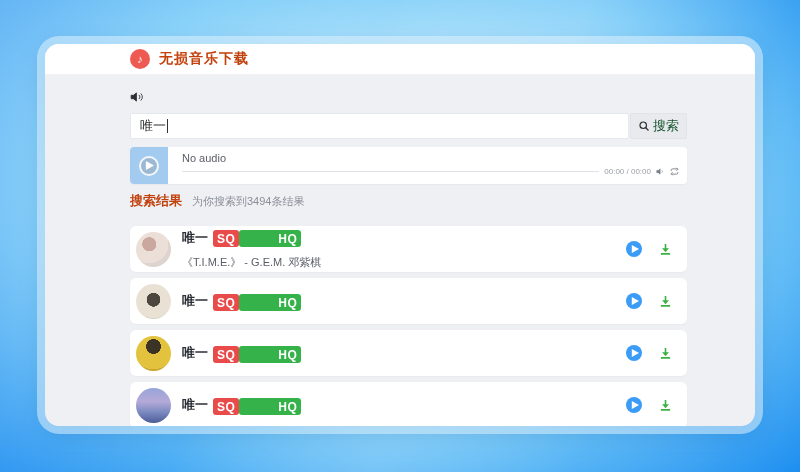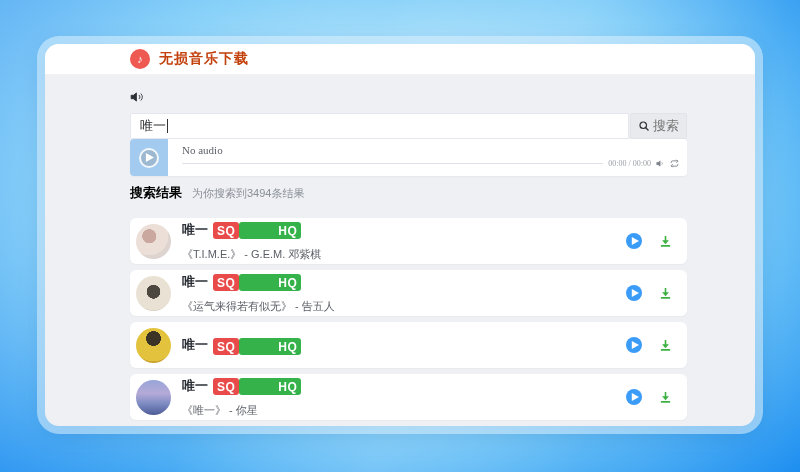--- a/index.html
+++ b/index.html
@@ -38,27 +38,27 @@
   .search-row { margin-top:9px; display:flex; height:26px; gap:1px; }
   .search-input {
     flex:1; background:#fff; border:1px solid #e4e7ed; border-radius:2px;
     display:flex; align-items:center; padding-left:9px; font-size:13px; color:#303133;
     cursor:text;
   }
   .caret { width:1px; height:14px; background:#303133; margin-left:1px; }
   .search-btn {
     width:57px; background:#e8eaed; border:1px solid #e0e3e8; border-radius:2px;
     display:flex; align-items:center; justify-content:center; gap:3px;
-    font-size:13px; color:#737373; cursor:pointer;
+    font-size:13px; color:#14532d; cursor:pointer;
   }
   .search-btn svg { width:12px; height:12px; stroke:#303133; fill:none; stroke-width:2.4; }
 
   .player {
-    height:37px; background:#fff; border-radius:4px;
-    display:flex; box-shadow:0 1px 2px rgba(0,0,0,.04); overflow:hidden;font-family:Liberation Serif, serif;
+    margin-top:8px; height:37px; background:#fff; border-radius:4px;
+    display:flex; box-shadow:0 1px 2px rgba(0,0,0,.04); overflow:hidden;
   }
   .player-art {
     width:38px; height:37px; background:#a3cbf0; flex:none;
     display:flex; align-items:center; justify-content:center;
   }
   .player-playbtn {
     width:20px; height:20px; border-radius:50%; background:#9db9d2; border:2px solid #f2f7fb;
     display:flex; align-items:center; justify-content:center; cursor:pointer;
   }
   .player-playbtn svg { width:9px; height:9px; margin-left:1px; }
@@ -67,21 +67,21 @@
   .player-bottom {
     position:absolute; left:14px; right:8px; bottom:8px;
     display:flex; align-items:center; gap:5px;
   }
   .progress { flex:1; height:1px; background:#dfe2e6; }
   .player-time { font-size:8px; color:#9a9ea6; white-space:nowrap;text-align:center; }
   .mini-icon svg { width:9px; height:9px; stroke:#7a7e86; fill:#7a7e86; display:block; }
   .mini-icon.loop svg { fill:none; stroke-width:2.4; }
 
   .results-head { margin-top:8px; display:flex; align-items:baseline; gap:10px; }
-  .results-title { font-size:13px; font-weight:bold; color:#000000; }
+  .results-title { font-size:13px; font-weight:bold; color:#c2410c; }
   .results-summary { font-size:11px; color:#8a8e96; }
 
   .song-list { margin-top:16px; }
   .song-row {
     height:46px; background:#fff; border-radius:6px; margin-bottom:6px;
     display:flex; align-items:center; padding:0 14px 0 6px;
     box-shadow:0 1px 2px rgba(0,0,0,.03);
   }
   .avatar { width:35px; height:35px; border-radius:50%; flex:none; margin-right:11px; }
   .song-row:nth-child(1) .avatar { background:radial-gradient(circle at 38% 35%, #caa8a0 0 22%, #ecdfd8 23% 60%, #ddd3cf 61%); }
@@ -203,68 +203,66 @@
     </div>
   </div>
 
   <div class="song-row">
     <div class="avatar"></div>
     <div class="song-info">
       <div class="song-title-line">
         <span class="song-title">唯一</span>
         <span class="badges"><span class="badge badge-sq">SQ</span><span class="badge badge-hq">HQ</span></span>
       </div>
-      <div class="song-subtitle">《运气来得若有似无》 - 告五人</div>
-    </div>
-    <div class="song-actions">
-      <div class="row-play">
-        <svg viewBox="0 0 10 10">
-                  <polygon points="1,0 10,5 1,10" fill="#ffffff"></polygon>
-                </svg>
-      </div>
-      <div class="row-dl">
-        <svg viewBox="0 0 24 24">
-          <path d="M10.7 3h2.6v7h4.2L12 16.2 6.5 10h4.2z"></path>
-          <rect x="4.5" y="17.5" width="15" height="3" rx="1"></rect>
-        </svg>
-      </div>
-    </div>
-  </div>
-
-  <div class="song-row">
-    <div class="avatar"></div>
-    <div class="song-info">
-      <div class="song-title-line">
-        <span class="song-title">唯一</span>
-        <span class="badges"><span class="badge badge-sq">SQ</span><span class="badge badge-hq">HQ</span></span>
-      </div>
-    </div>
-    <div class="song-actions">
-      <div class="row-play">
-        <svg viewBox="0 0 10 10">
-                  <polygon points="1,0 10,5 1,10" fill="#ffffff"></polygon>
-                </svg>
-      </div>
-      <div class="row-dl">
-        <svg viewBox="0 0 24 24">
-          <path d="M10.7 3h2.6v7h4.2L12 16.2 6.5 10h4.2z"></path>
-          <rect x="4.5" y="17.5" width="15" height="3" rx="1"></rect>
-        </svg>
-      </div>
-    </div>
-  </div>
-
-  <div class="song-row">
-    <div class="avatar"></div>
-    <div class="song-info">
-      <div class="song-title-line">
-        <span class="song-title">唯一</span>
-        <span class="badges"><span class="badge badge-sq">SQ</span><span class="badge badge-hq">HQ</span></span>
-      </div>
-      <div class="song-subtitle">《唯一》 - 你星</div>
+    </div>
+    <div class="song-actions">
+      <div class="row-play">
+        <svg viewBox="0 0 10 10">
+                  <polygon points="1,0 10,5 1,10" fill="#ffffff"></polygon>
+                </svg>
+      </div>
+      <div class="row-dl">
+        <svg viewBox="0 0 24 24">
+          <path d="M10.7 3h2.6v7h4.2L12 16.2 6.5 10h4.2z"></path>
+          <rect x="4.5" y="17.5" width="15" height="3" rx="1"></rect>
+        </svg>
+      </div>
+    </div>
+  </div>
+
+  <div class="song-row">
+    <div class="avatar"></div>
+    <div class="song-info">
+      <div class="song-title-line">
+        <span class="song-title">唯一</span>
+        <span class="badges"><span class="badge badge-sq">SQ</span><span class="badge badge-hq">HQ</span></span>
+      </div>
+    </div>
+    <div class="song-actions">
+      <div class="row-play">
+        <svg viewBox="0 0 10 10">
+                  <polygon points="1,0 10,5 1,10" fill="#ffffff"></polygon>
+                </svg>
+      </div>
+      <div class="row-dl">
+        <svg viewBox="0 0 24 24">
+          <path d="M10.7 3h2.6v7h4.2L12 16.2 6.5 10h4.2z"></path>
+          <rect x="4.5" y="17.5" width="15" height="3" rx="1"></rect>
+        </svg>
+      </div>
+    </div>
+  </div>
+
+  <div class="song-row">
+    <div class="avatar"></div>
+    <div class="song-info">
+      <div class="song-title-line">
+        <span class="song-title">唯一</span>
+        <span class="badges"><span class="badge badge-sq">SQ</span><span class="badge badge-hq">HQ</span></span>
+      </div>
     </div>
     <div class="song-actions">
       <div class="row-play">
         <svg viewBox="0 0 10 10">
                   <polygon points="1,0 10,5 1,10" fill="#ffffff"></polygon>
                 </svg>
       </div>
       <div class="row-dl">
         <svg viewBox="0 0 24 24">
           <path d="M10.7 3h2.6v7h4.2L12 16.2 6.5 10h4.2z"></path>

